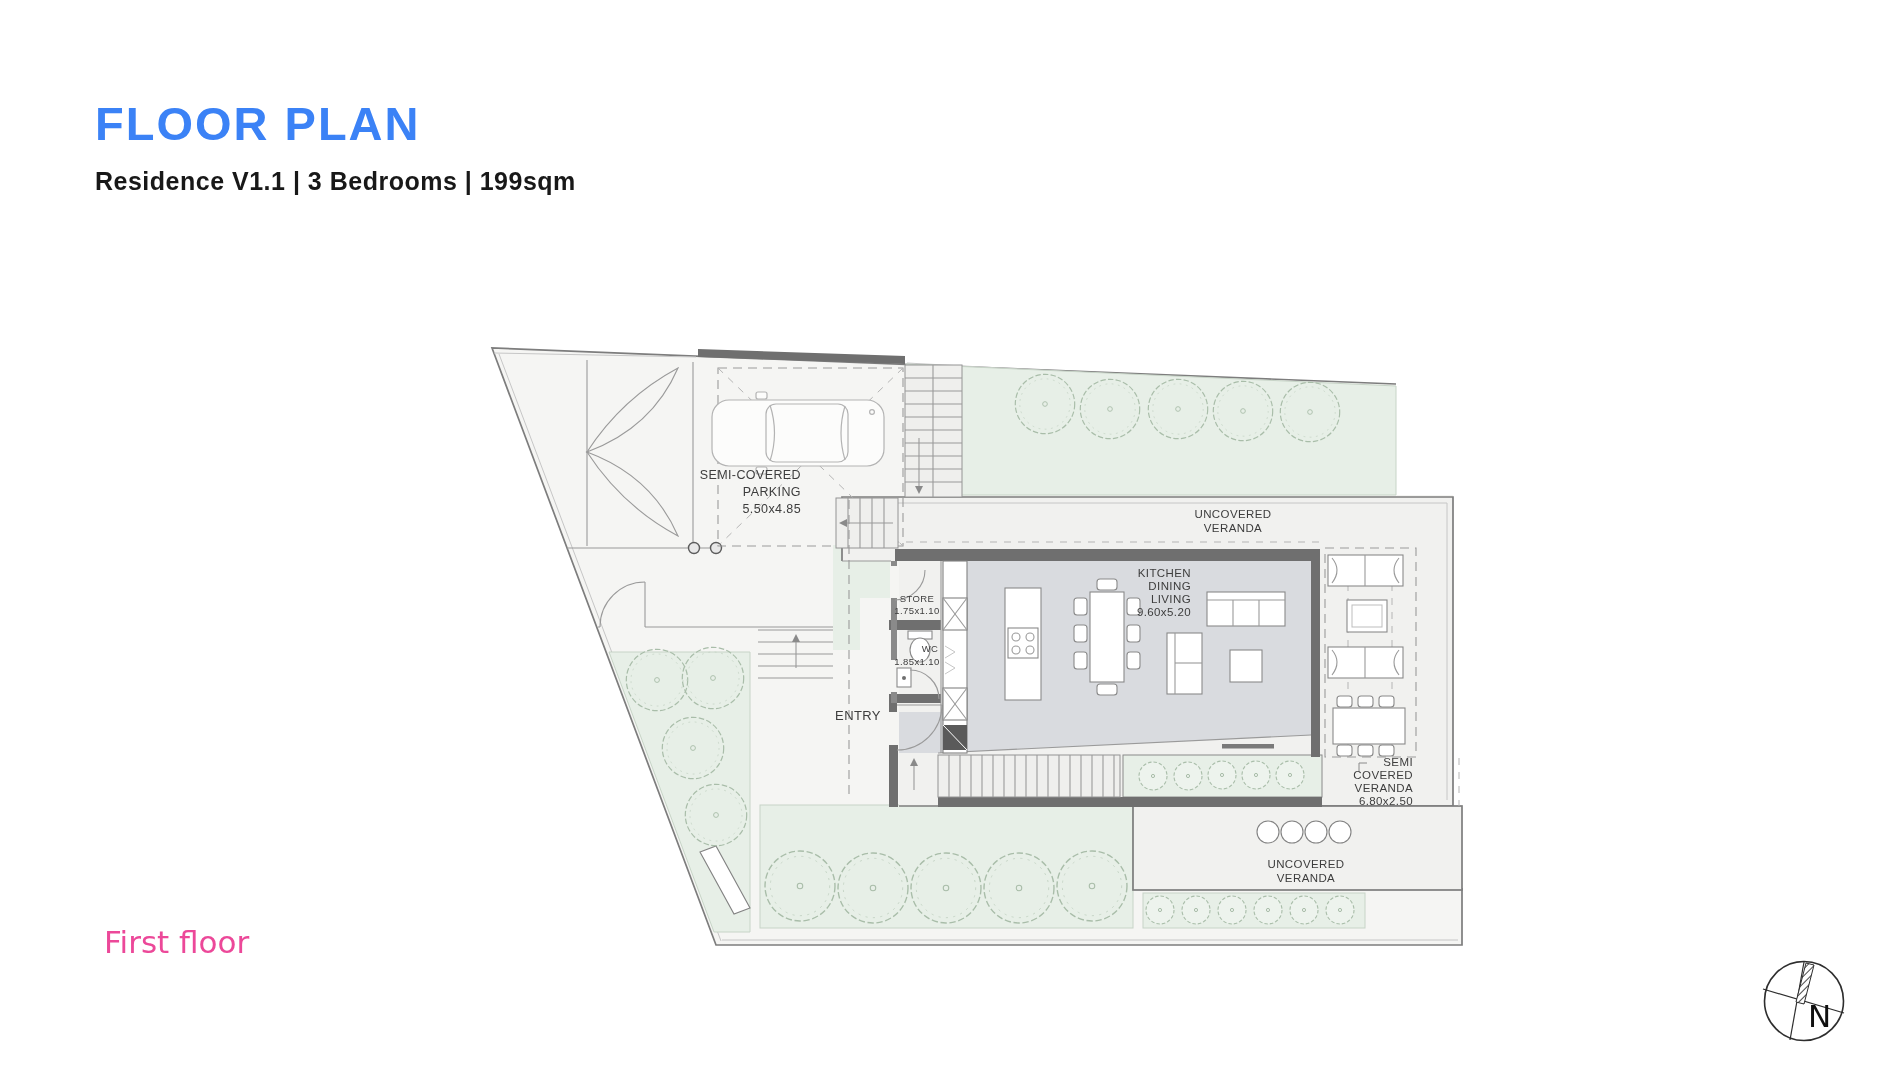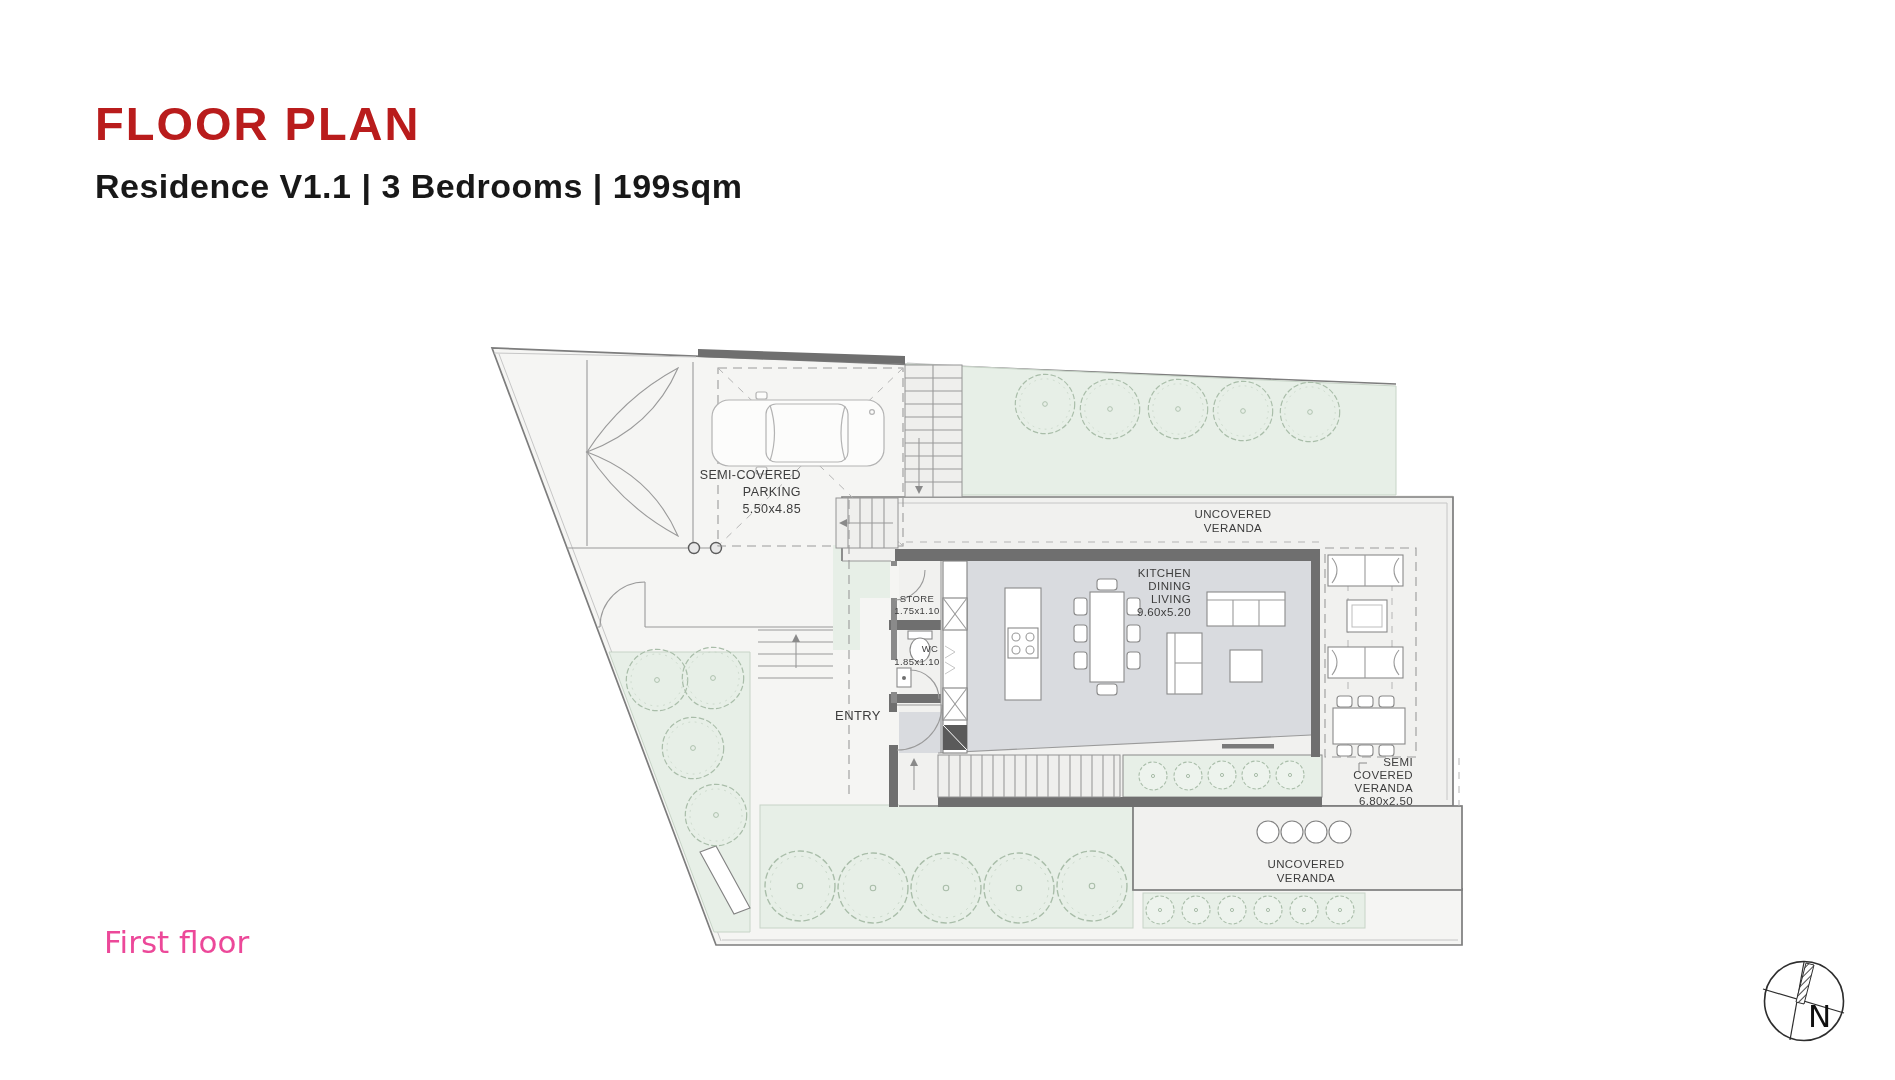--- a/index.html
+++ b/index.html
@@ -1,20 +1,20 @@
 <!DOCTYPE html>
 <html><head>
 <meta charset="utf-8">
 <style>
   html,body{margin:0;padding:0;background:#ffffff;}
   body{width:1895px;height:1080px;position:relative;overflow:hidden;
        font-family:"Liberation Sans",sans-serif;}
   .title{position:absolute;left:95px;top:96px;font-size:47px;font-weight:bold;
-         letter-spacing:2px;color:#b91c1c;}
-  .subtitle{position:absolute;left:95px;top:167px;font-size:34px;font-weight:bold;
+         letter-spacing:2px;color:#3b82f6;}
+  .subtitle{position:absolute;left:95px;top:167px;font-size:25px;font-weight:bold;
          letter-spacing:.5px;color:#181818;}
   .floor-label{position:absolute;left:104px;top:924px;font-size:31px;color:#ec4899;
          font-family:"DejaVu Sans","Liberation Sans",sans-serif;}
   svg{position:absolute;left:0;top:0;}
   .ln{stroke:#9a9a9a;stroke-width:1.1;fill:none;}
   .lnlt{stroke:#c6c6c6;stroke-width:1;fill:none;}
   .bound{stroke:#7d7d7d;stroke-width:1.7;fill:none;}
   .wall{fill:#6f6f6f;stroke:none;}
   .wht{fill:#ffffff;stroke:#828282;stroke-width:1.1;}
   .furn{fill:#ffffff;stroke:#8a8a8a;stroke-width:1.1;}

